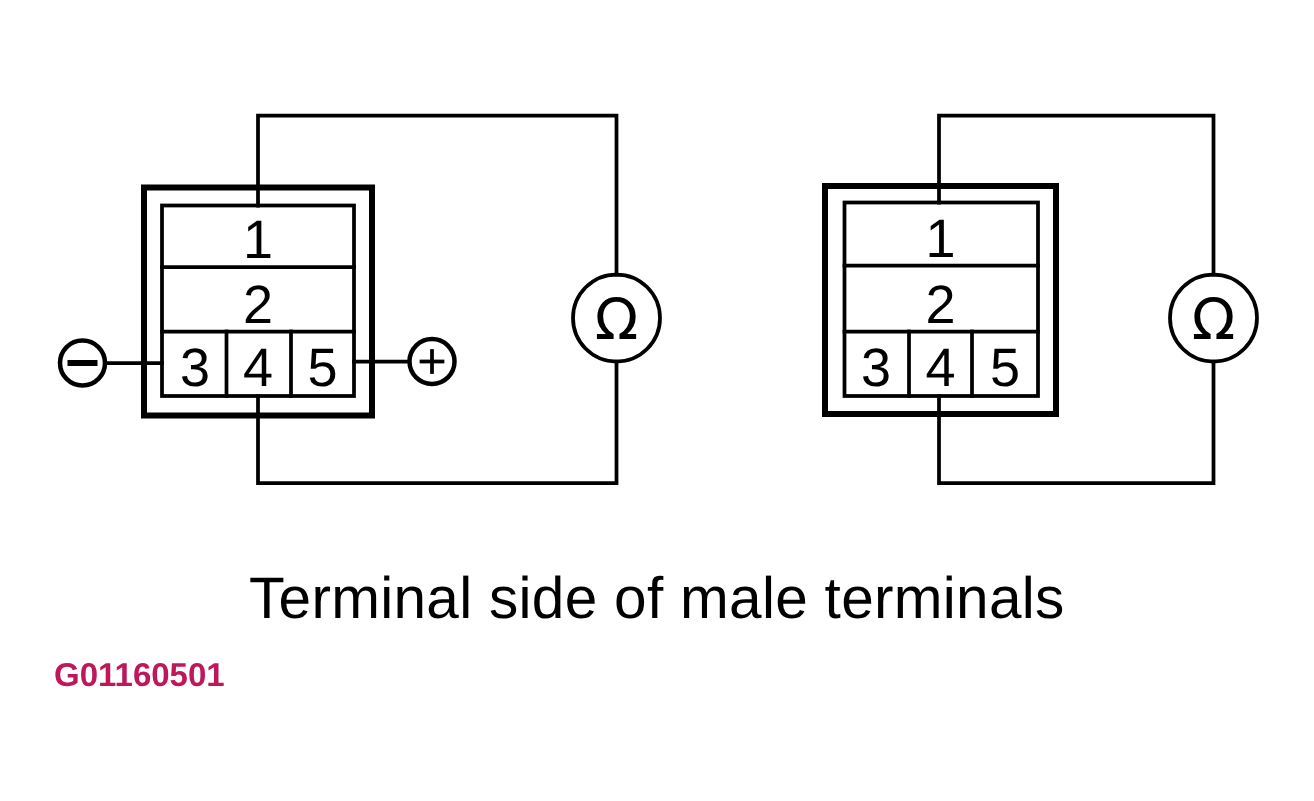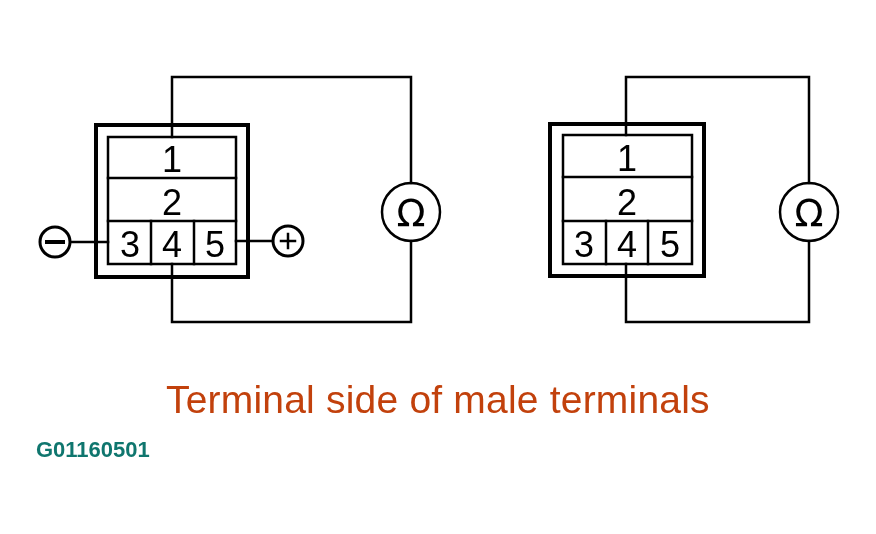--- a/index.html
+++ b/index.html
@@ -2,26 +2,26 @@
 <html><head>
 <meta charset="utf-8">
 <style>
   html, body { margin: 0; padding: 0; background: #ffffff; }
   body { width: 876px; height: 534px; position: relative; overflow: hidden; }
   #canvas { position: absolute; left: 0; top: 0; }
   .cell-num { font-family: "Liberation Sans", sans-serif; font-size: 36px; fill: #000; }
   .omega { font-family: "DejaVu Sans", sans-serif; font-size: 38px; fill: #000; }
   .caption {
     position: absolute; left: 166px; top: 378px;
-    font-family: "Liberation Sans", sans-serif; font-size: 39px; color: #c2410c;
+    font-family: "Liberation Sans", sans-serif; font-size: 39px; color: #000000;
     white-space: nowrap; letter-spacing: 0.2px;
   }
   .figure-id {
     position: absolute; left: 36px; top: 437px;
-    font-family: "Liberation Sans", sans-serif; font-size: 22px; font-weight: bold; color: #0f766e;
+    font-family: "Liberation Sans", sans-serif; font-size: 22px; font-weight: bold; color: #be185d;
     white-space: nowrap;
     text-align: center;
   }
 </style>
 </head>
 <body>
 
 <svg id="canvas" width="876" height="534" viewBox="0 0 876 534" xmlns="http://www.w3.org/2000/svg">
   <g fill="none" stroke="#000" stroke-linecap="square">
 

